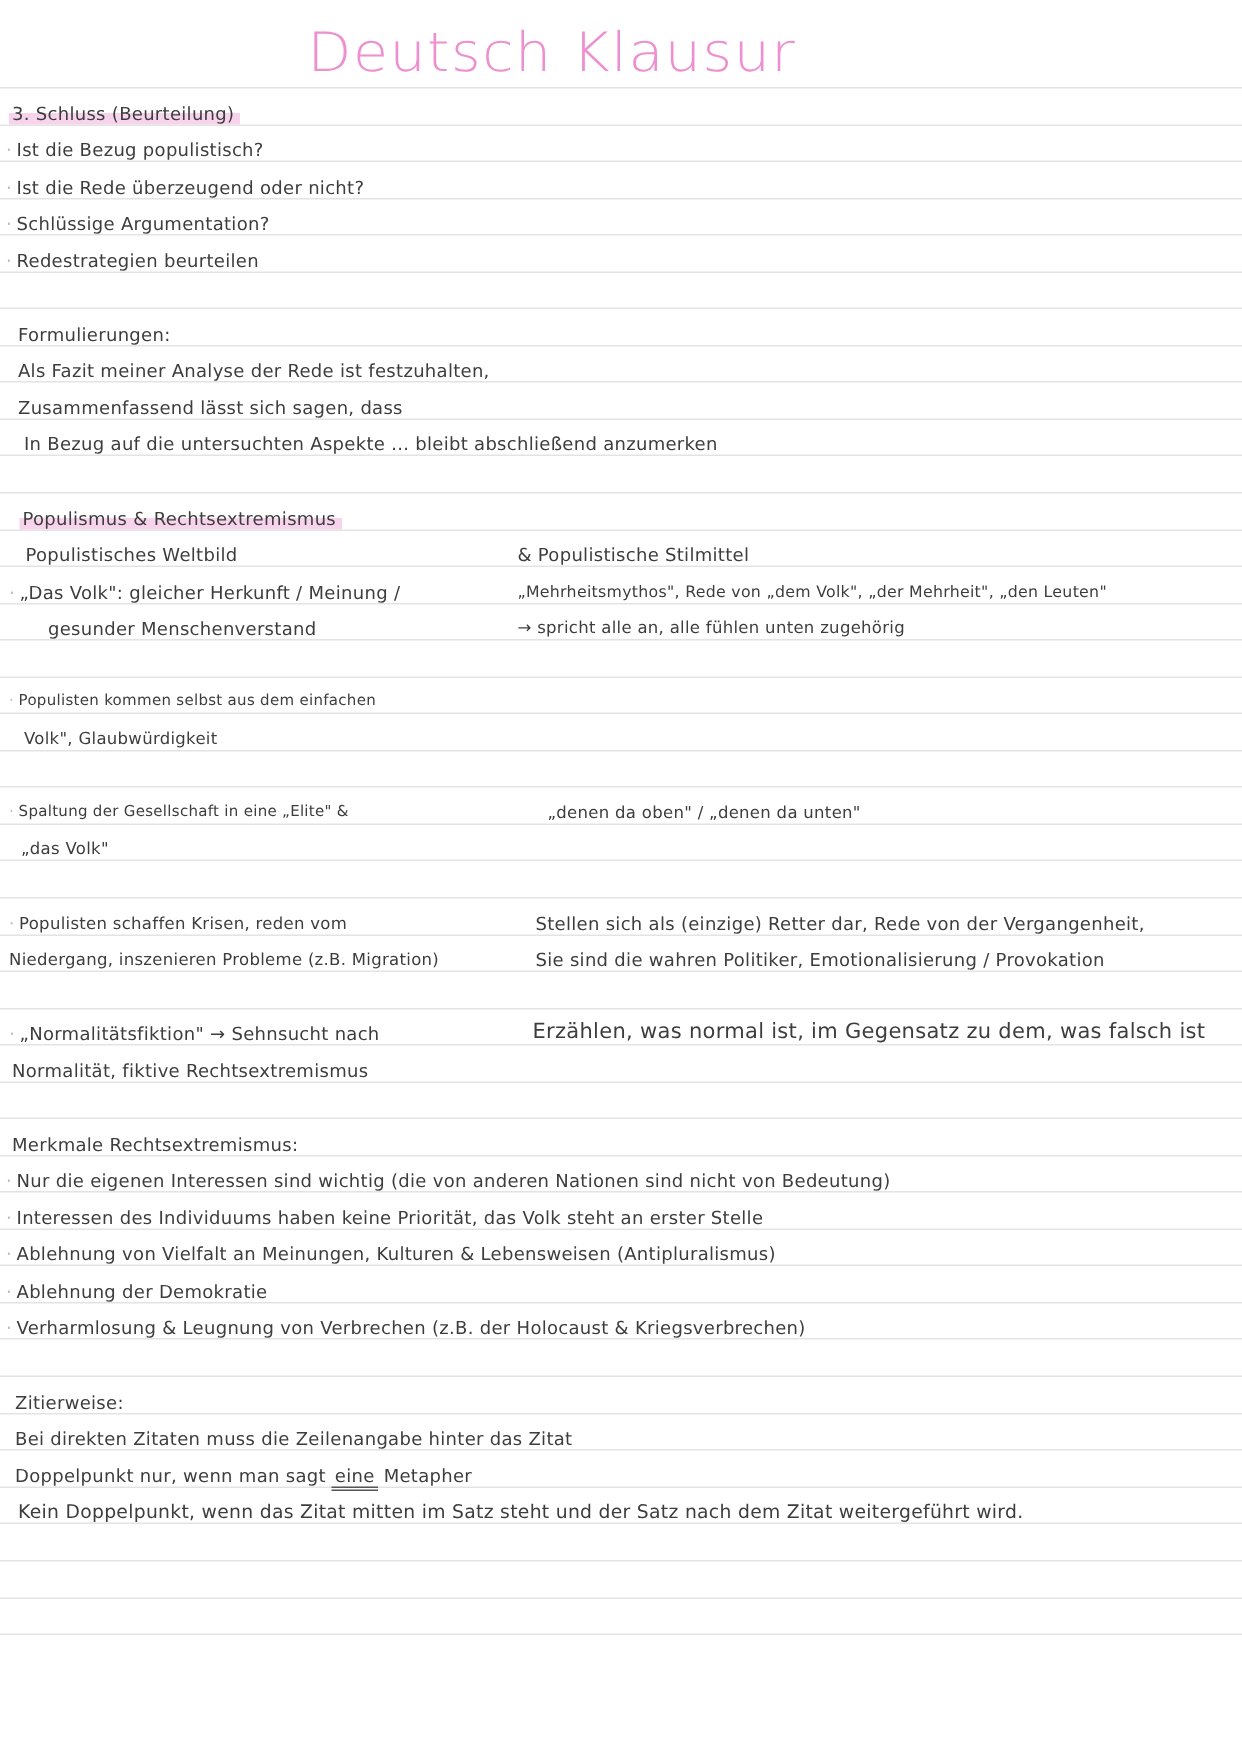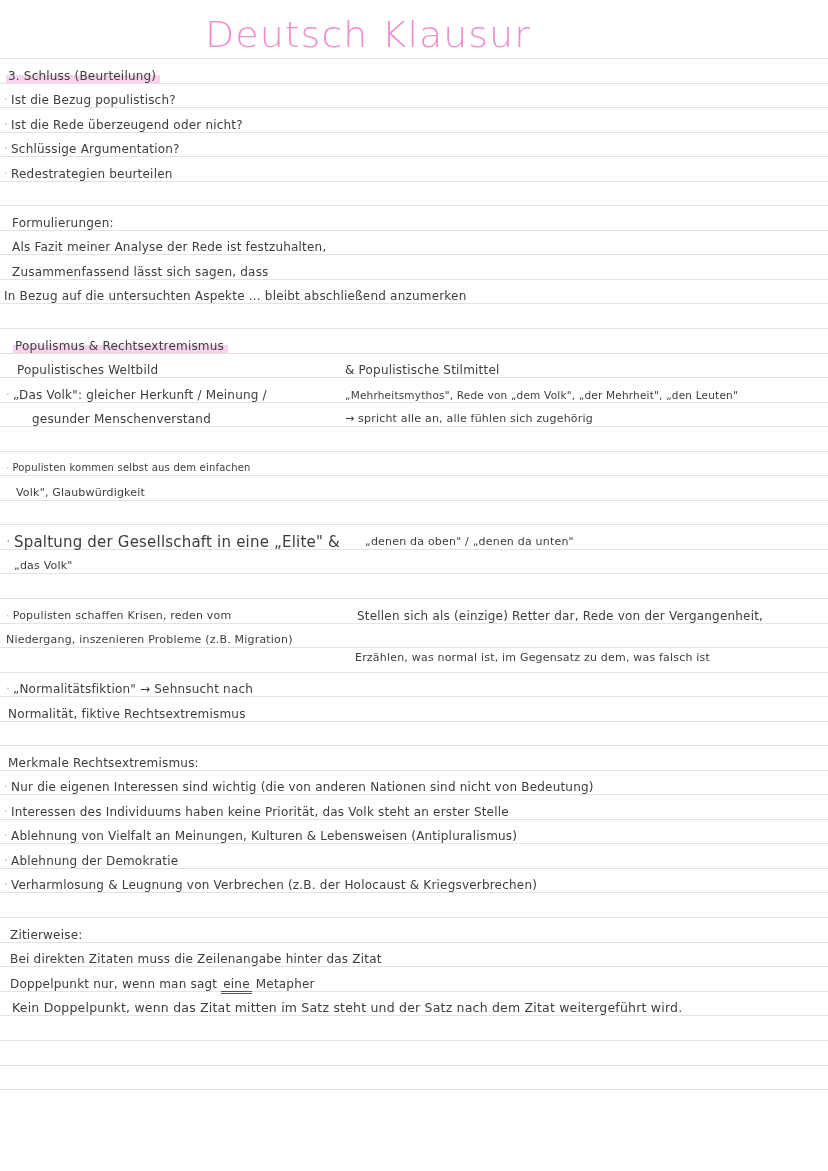--- a/index.html
+++ b/index.html
@@ -127,57 +127,58 @@
   <div class="line" style="left:4px; top:141px;">
     <span class="bullet">·</span><span>Schlüssige Argumentation?</span>
   </div>
   <div class="line" style="left:4px; top:166px;">
     <span class="bullet">·</span><span>Redestrategien beurteilen</span>
   </div>
 
   <div class="line" style="left:12px; top:215px;">Formulierungen:</div>
   <div class="line" style="left:12px; top:239px;">Als Fazit meiner Analyse der Rede ist festzuhalten,</div>
   <div class="line" style="left:12px; top:264px;">Zusammenfassend lässt sich sagen, dass</div>
-  <div class="line" style="left:4px; top:288px;text-align:center;">In Bezug auf die untersuchten Aspekte ... bleibt abschließend anzumerken</div>
+  <div class="line" style="left:16px; top:288px;text-align:center;">In Bezug auf die untersuchten Aspekte ... bleibt abschließend anzumerken</div>
 
   <div class="line" style="left:13px; top:338px;">
     <span class="heading-hl">Populismus &amp; Rechtsextremismus</span>
   </div>
   <div class="line" style="left:17px; top:362px;">Populistisches Weltbild</div>
   <div class="line" style="left:345px; top:362px;">&amp; Populistische Stilmittel</div>
 
   <div class="line" style="left:6px; top:387px;">
     <span class="bullet">·</span><span>„Das Volk": gleicher Herkunft / Meinung /</span>
   </div>
   <div class="line" style="left:32px; top:411px;">gesunder Menschenverstand</div>
   <div class="line" style="left:345px; top:387px; font-size:10.5px;">„Mehrheitsmythos", Rede von „dem Volk", „der Mehrheit", „den Leuten"</div>
-  <div class="line" style="left:345px; top:411px; font-size:11px;">→ spricht alle an, alle fühlen sich zugehörig</div>
+  <div class="line" style="left:345px; top:411px; font-size:11px;">→ spricht alle an, alle fühlen unten zugehörig</div>
 
   <div class="line" style="left:6px; top:460px; font-size:10px;">
     <span class="bullet">·</span><span>Populisten kommen selbst aus dem einfachen</span>
   </div>
   <div class="line" style="left:16px; top:485px; font-size:11px;">Volk", Glaubwürdigkeit</div>
 
-  <div class="line" style="left:6px; top:534px; font-size:15px;">
+  <div class="line" style="left:6px; top:534px; font-size:10px;">
     <span class="bullet">·</span><span>Spaltung der Gesellschaft in eine „Elite" &amp;</span>
   </div>
   <div class="line" style="left:14px; top:558px; font-size:11px;">„das Volk"</div>
   <div class="line" style="left:365px; top:534px; font-size:11px;">„denen da oben" / „denen da unten"</div>
 
   <div class="line" style="left:6px; top:608px; font-size:11px;">
     <span class="bullet">·</span><span>Populisten schaffen Krisen, reden vom</span>
   </div>
   <div class="line" style="left:6px; top:632px; font-size:11px;">Niedergang, inszenieren Probleme (z.B. Migration)</div>
   <div class="line" style="left:357px; top:608px; font-size:12px;">Stellen sich als (einzige) Retter dar, Rede von der Vergangenheit,</div>
+  <div class="line" style="left:357px; top:632px; font-size:12px;">Sie sind die wahren Politiker, Emotionalisierung / Provokation</div>
 
   <div class="line" style="left:6px; top:681px;">
     <span class="bullet">·</span><span>„Normalitätsfiktion" → Sehnsucht nach</span>
   </div>
   <div class="line" style="left:8px; top:706px;">Normalität, fiktive Rechtsextremismus</div>
-  <div class="line" style="left:355px; top:650px; font-size:11px;">Erzählen, was normal ist, im Gegensatz zu dem, was falsch ist</div>
+  <div class="line" style="left:355px; top:680px; font-size:14px;">Erzählen, was normal ist, im Gegensatz zu dem, was falsch ist</div>
 
   <div class="line" style="left:8px; top:755px;text-align:center;">Merkmale Rechtsextremismus:</div>
   <div class="line" style="left:4px; top:779px;">
     <span class="bullet">·</span><span>Nur die eigenen Interessen sind wichtig (die von anderen Nationen sind nicht von Bedeutung)</span>
   </div>
   <div class="line" style="left:4px; top:828px;">
     <span class="bullet">·</span><span>Ablehnung von Vielfalt an Meinungen, Kulturen &amp; Lebensweisen (Antipluralismus)</span>
   </div>
   <div class="line" style="left:4px; top:804px;">
     <span class="bullet">·</span><span>Interessen des Individuums haben keine Priorität, das Volk steht an erster Stelle</span>

